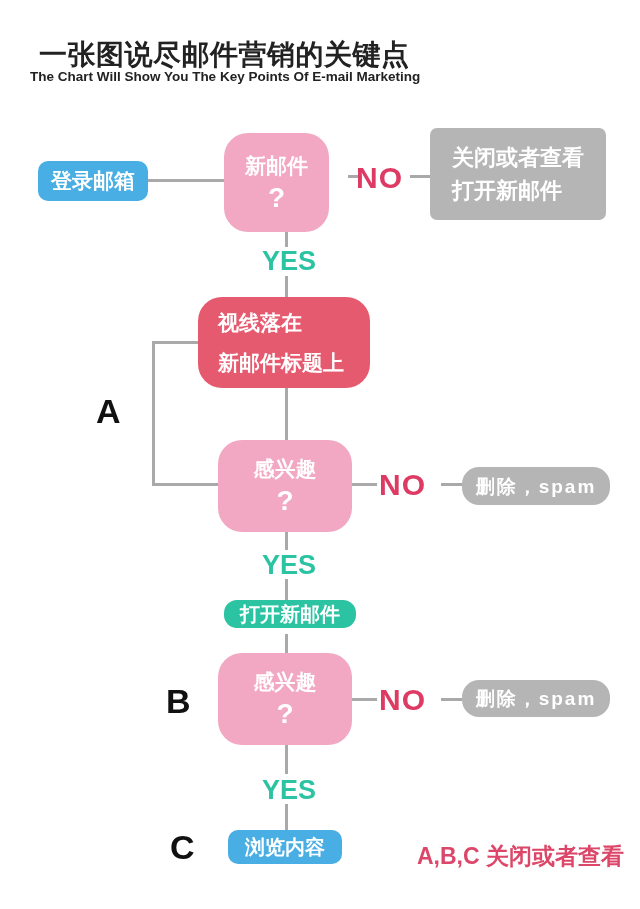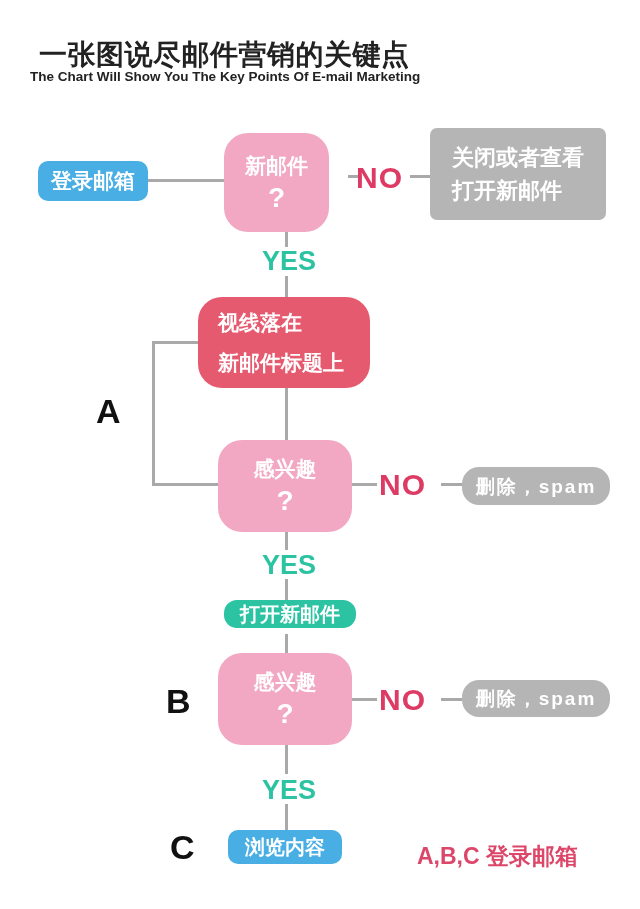--- a/index.html
+++ b/index.html
@@ -134,15 +134,15 @@
   </div>
 
   <div class="yes-label" style="left:256px; top:775px;">YES</div>
 
   <div class="key-letter" style="left:170px; top:830px;">C</div>
 
   <div class="node blue center" style="left:228px; top:830px; width:114px; height:34px; border-radius:10px;">
     <div class="small-box-text">浏览内容</div>
   </div>
 
-  <div class="note">A,B,C 登录邮箱</div>
+  <div class="note">A,B,C 关闭或者查看</div>
 
 </div>
 
 </body></html>

